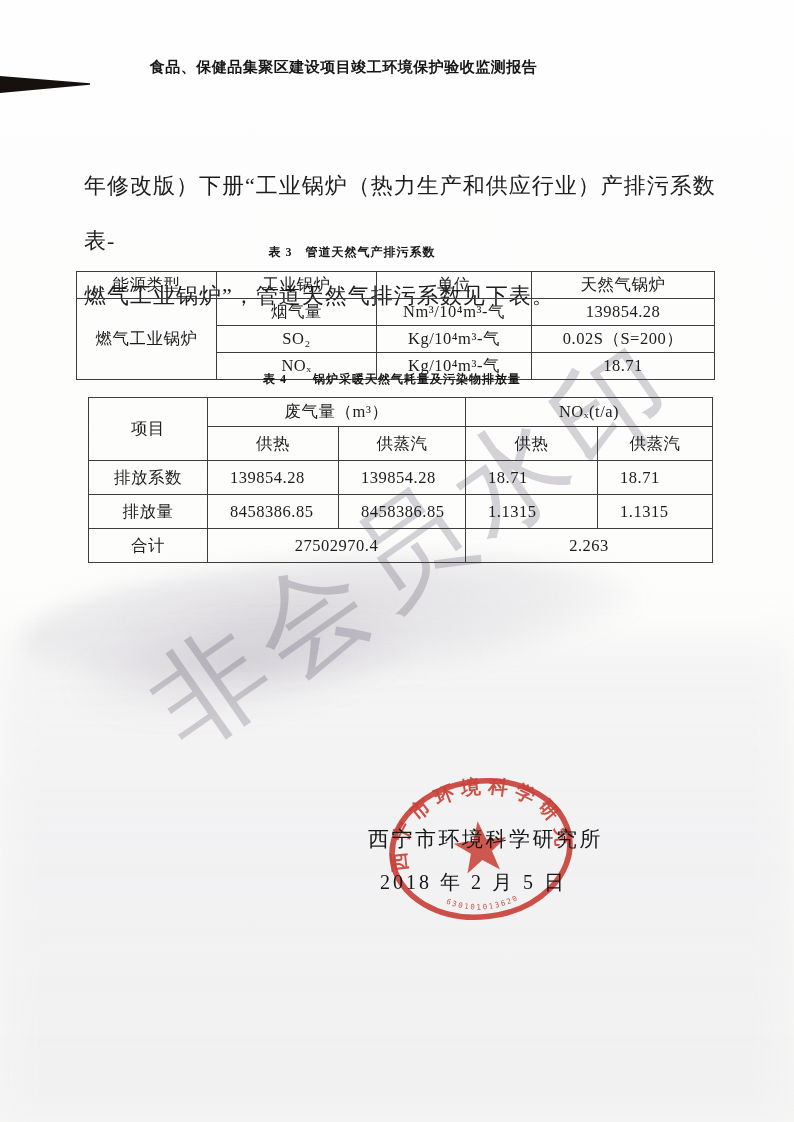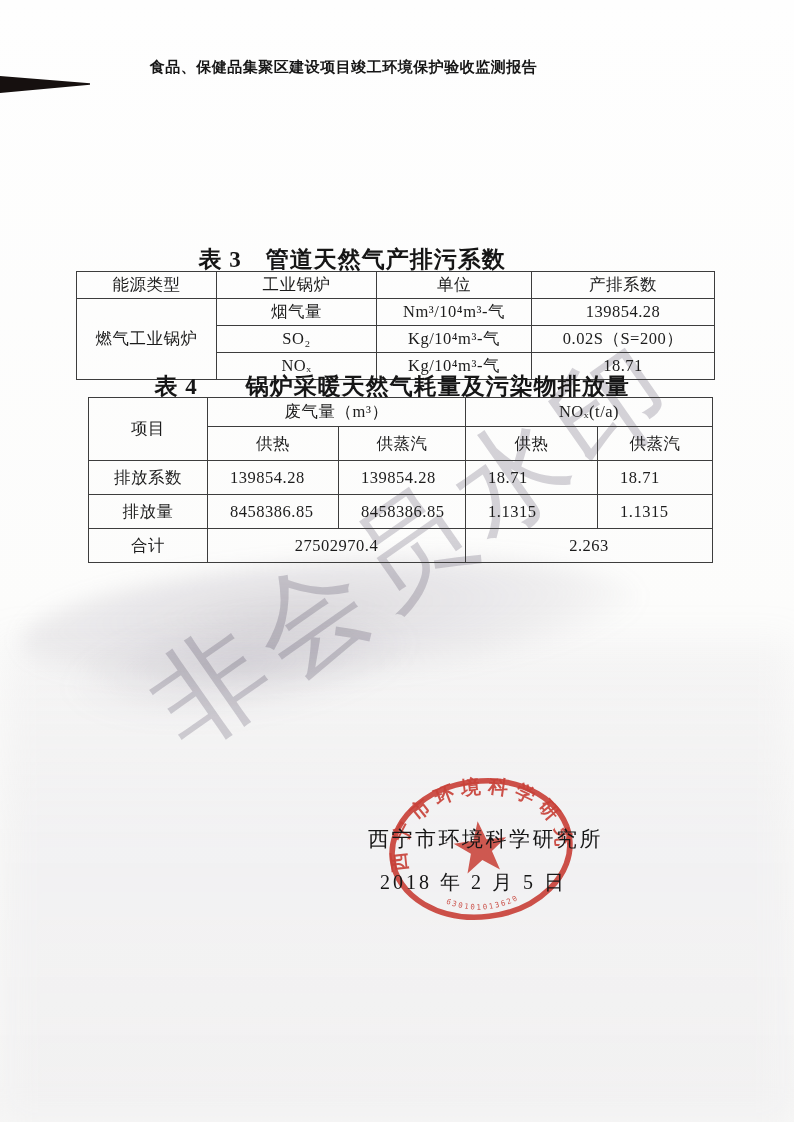--- a/index.html
+++ b/index.html
@@ -56,21 +56,21 @@
     color: #161616; z-index: 3;
     font-family: "Liberation Sans", "DejaVu Sans", sans-serif;
   }
   .paragraph {
     position: absolute; left: 84px; top: 158px; width: 648px;
     font-size: 22px; line-height: 55px; letter-spacing: 1px; color: #1d1d1d;
     z-index: 3;
   }
   .table-caption {
     position: absolute; width: 704px; left: 0; text-align: center;
-    font-size: 23px; font-weight: 700; color: #161616; letter-spacing: 1px;
+    font-size: 12px; font-weight: 700; color: #161616; letter-spacing: 1px;
     z-index: 3;
   }
   .caption-3 { top: 244px; }
   .caption-4 { top: 371px; margin-left: 40px; }
 
   
   table {
     border-collapse: collapse; table-layout: fixed;
     position: absolute; z-index: 3;
     font-size: 16.5px; color: #1c1c1c;
@@ -113,35 +113,39 @@
 
   <div class="corner-wedge"></div>
   <div class="smudge smudge-band"></div>
   <div class="smudge smudge-blob"></div>
   <div class="smudge smudge-haze"></div>
 
   <div class="watermark">非会员水印</div>
 
   <div class="doc-header">食品、保健品集聚区建设项目竣工环境保护验收监测报告</div>
 
+  <div class="paragraph">
+    <div>年修改版）下册“工业锅炉（热力生产和供应行业）产排污系数表-</div>
+    <div>燃气工业锅炉”，管道天然气排污系数见下表。</div>
+  </div>
 
   <div class="table-caption caption-3">表 3　管道天然气产排污系数</div>
   <table class="table3">
     <colgroup>
         <col style="width:140px">
         <col style="width:160px">
         <col style="width:155px">
         <col style="width:183px">
       </colgroup>
     <tbody>
         <tr>
       <td>能源类型</td>
       <td>工业锅炉</td>
       <td>单位</td>
-      <td>产排系数</td>
+      <td>天然气锅炉</td>
     </tr>
     <tr>
       <td rowspan="3">燃气工业锅炉</td>
       <td>烟气量</td>
       <td>Nm³/10⁴m³-气</td>
       <td>139854.28</td>
     </tr>
     <tr>
       <td>SO₂</td>
       <td>Kg/10⁴m³-气</td>

